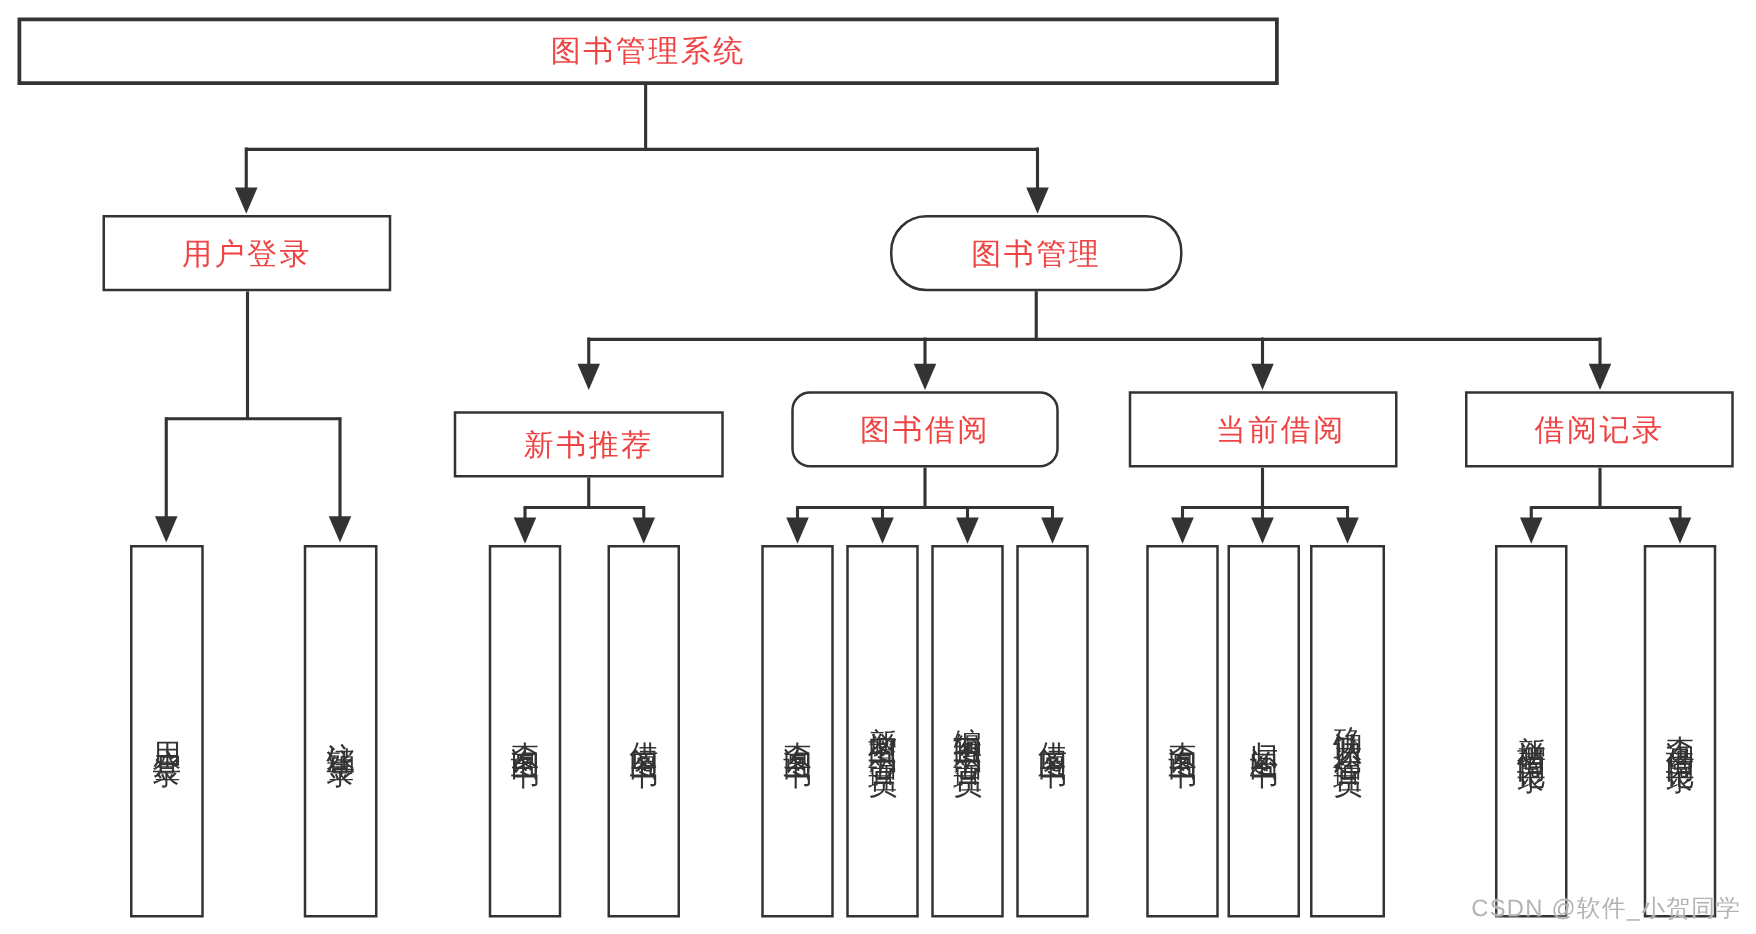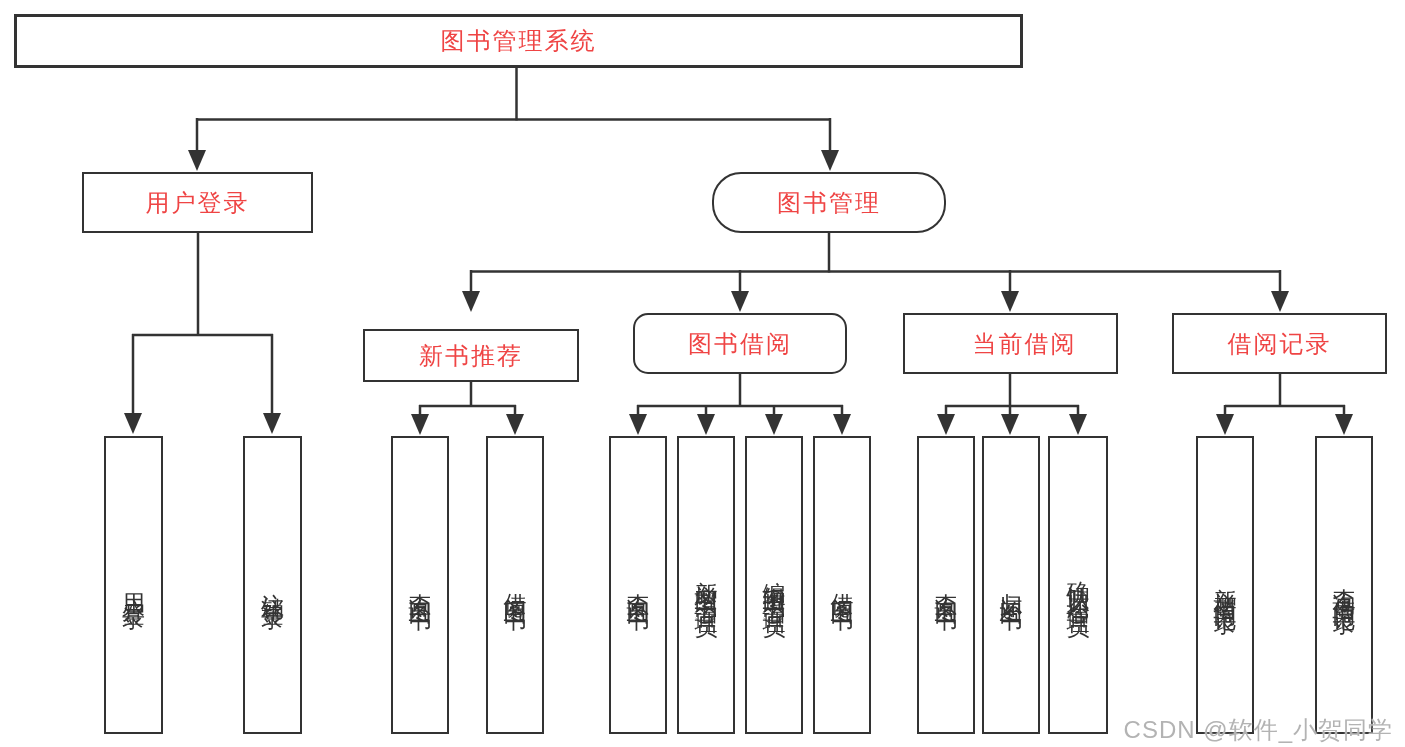--- a/index.html
+++ b/index.html
@@ -56,21 +56,21 @@
     font-size: 23px;
     letter-spacing: 5px;
     line-height: 1;
     white-space: nowrap;
     color: #333333;
   }
   .watermark {
     position: absolute;
     top: 714px;
     right: 12px;
-    font-size: 24px;
+    font-size: 19px;
     letter-spacing: 1px;
     color: #b3b3b3;
     white-space: nowrap;
     z-index: 5;
     text-shadow: 0 0 2px #ffffff;
   }
 </style>
 </head>
 <body>
 

